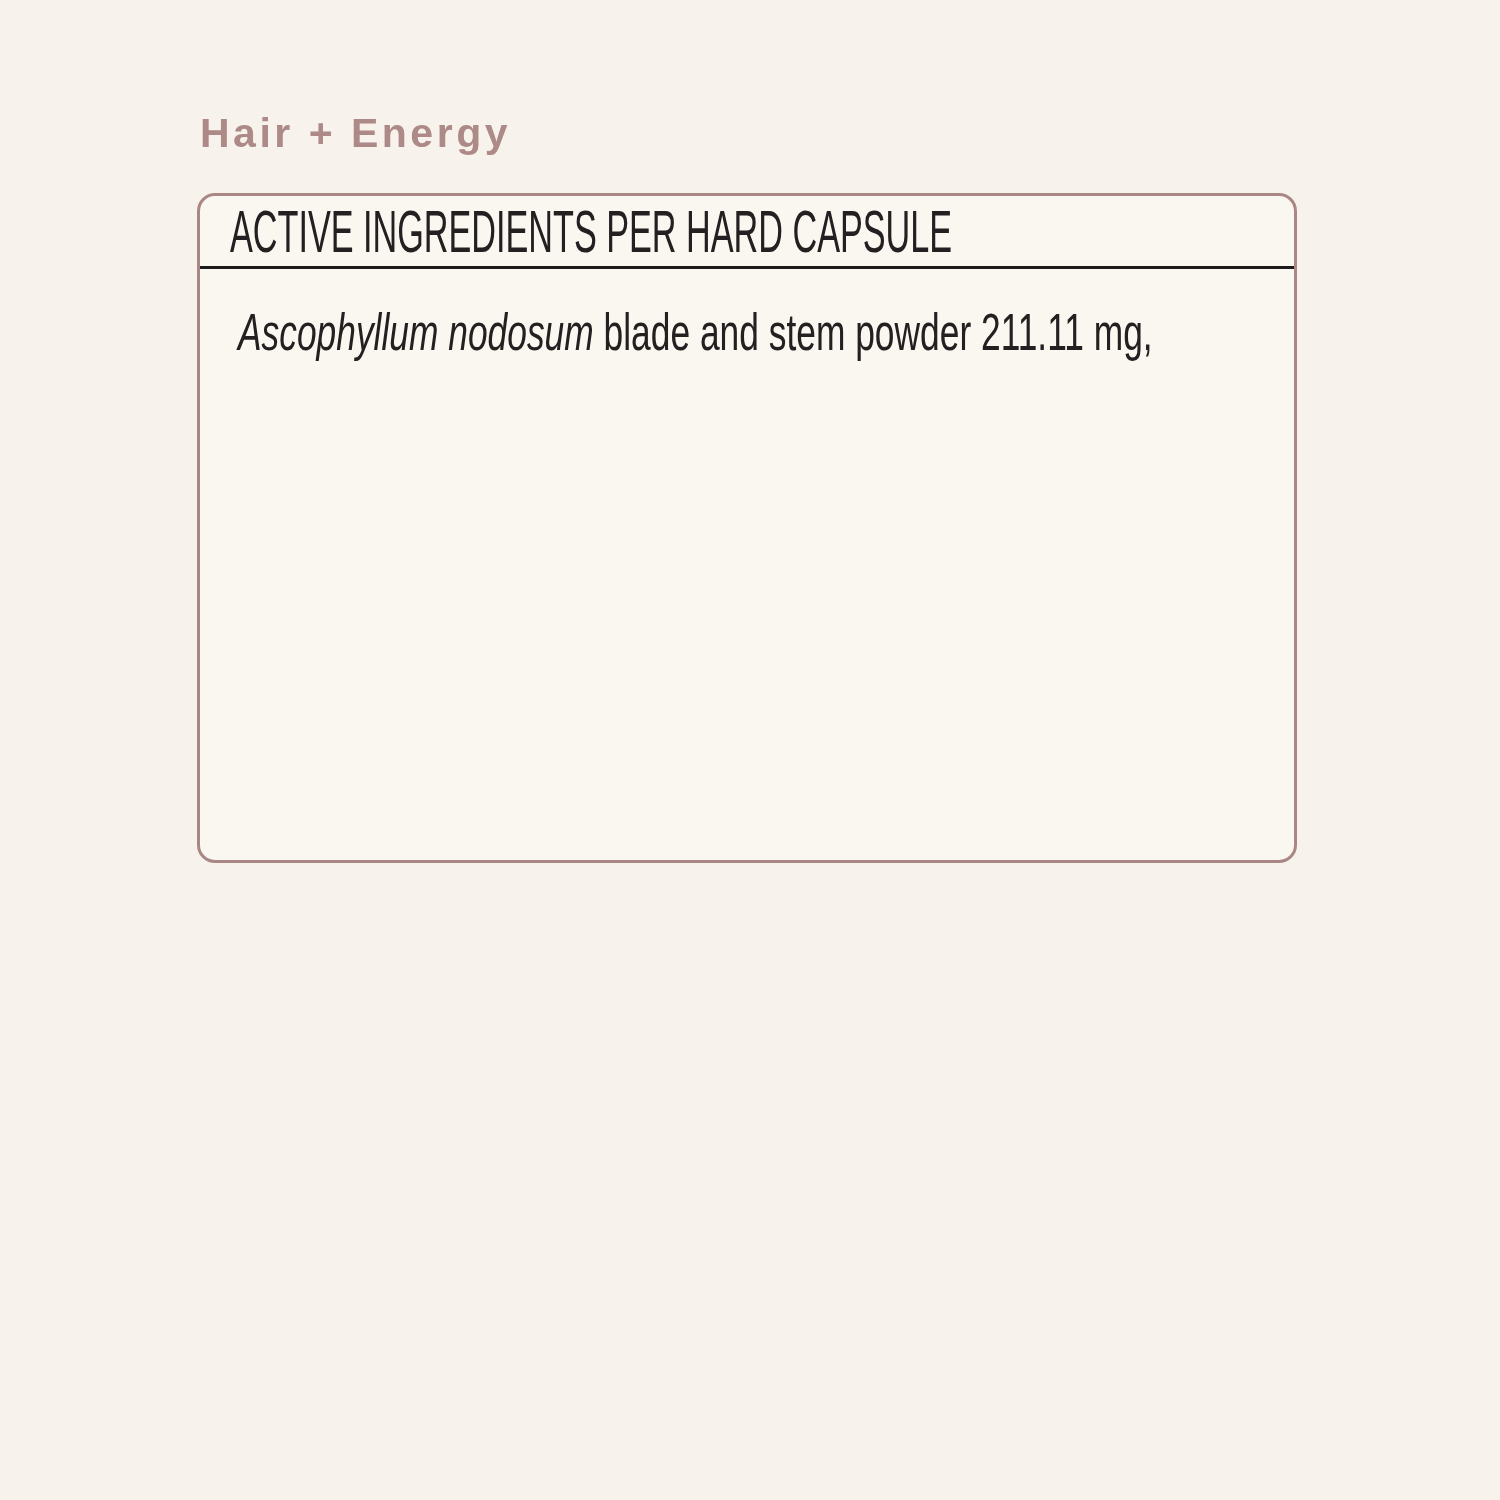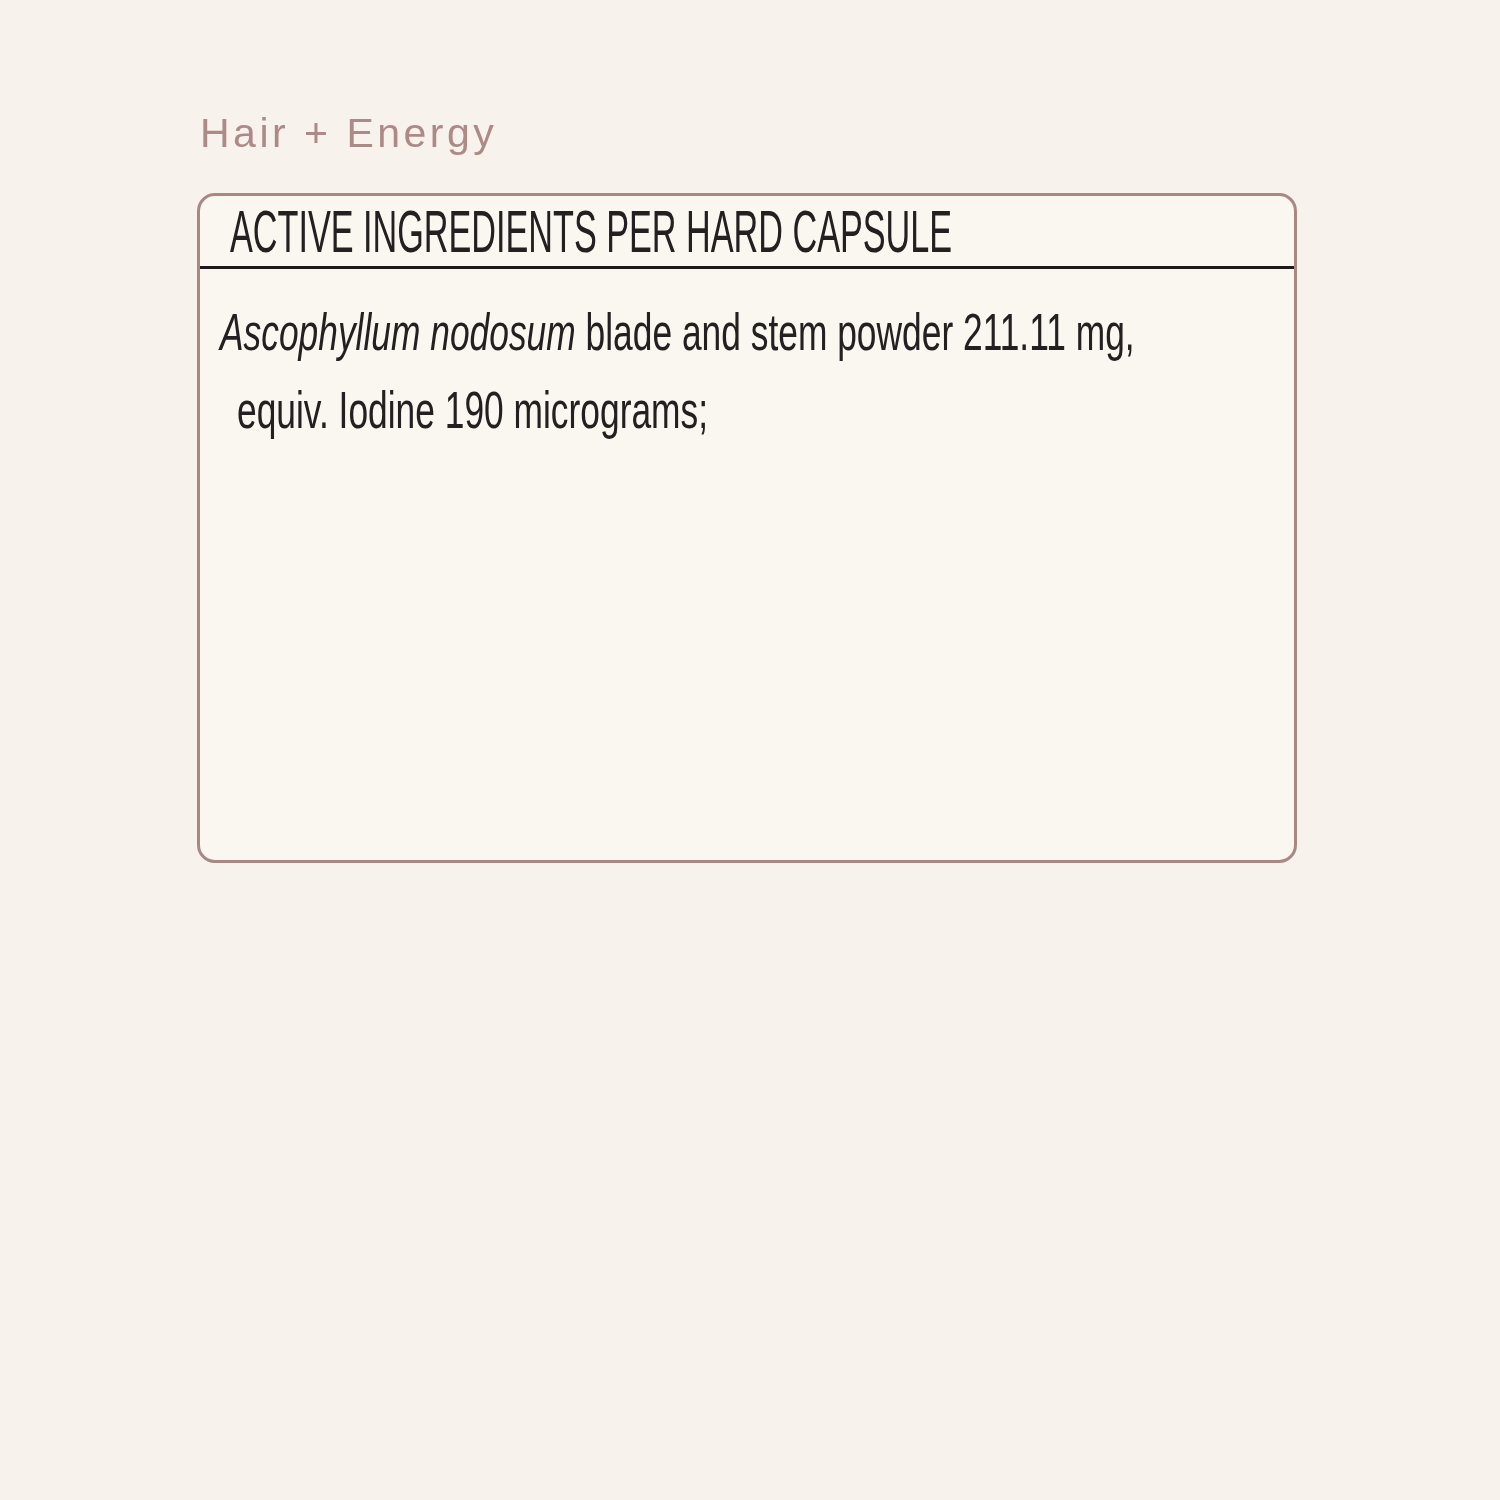--- a/index.html
+++ b/index.html
@@ -17,21 +17,21 @@
     background: var(--background);
     font-family: "Liberation Sans", sans-serif;
     overflow: hidden;
     position: relative;
   }
   .page-title {
     position: absolute;
     left: 200px;
     top: 110px;
     font-size: 41px;
-    font-weight: 400;
+    font-weight: 700;
     letter-spacing: 3.5px;
     color: var(--title);
     white-space: nowrap;
   }
   .panel {
     position: absolute;
     left: 197px;
     top: 193px;
     width: 1100px;
     height: 670px;
@@ -50,21 +50,21 @@
   .panel-header .squeeze-h {
     display: inline-block;
     font-size: 60px;
     font-weight: 400;
     color: var(--ink);
     white-space: nowrap;
     transform: scaleX(0.57);
     transform-origin: 0 50%;
   }
   .panel-body {
-    padding: 24px 30px 0 20px;
+    padding: 24px 30px 0 38px;
   }
   .ing-line {
     height: 78px;
     line-height: 78px;
     white-space: nowrap;
     color: var(--ink);
     font-size: 52px;
   }
   .ing-line.indent { padding-left: 17px; }
   .ing-line .squeeze {
@@ -79,15 +79,14 @@
 <body>
 
 <div class="page-title">Hair + Energy</div>
 
 <div class="panel">
   <div class="panel-header">
     <span class="squeeze-h">ACTIVE INGREDIENTS PER HARD CAPSULE</span>
   </div>
   <div class="panel-body">
       <div class="ing-line"><span class="squeeze"><i>Ascophyllum nodosum</i><span> blade and stem powder 211.11 mg,</span></span></div>
-      <div class="ing-line indent"><span class="squeeze"><span>equiv. Iodine 190 micrograms;</span></span></div>
     </div>
 </div>
 
 </body></html>

